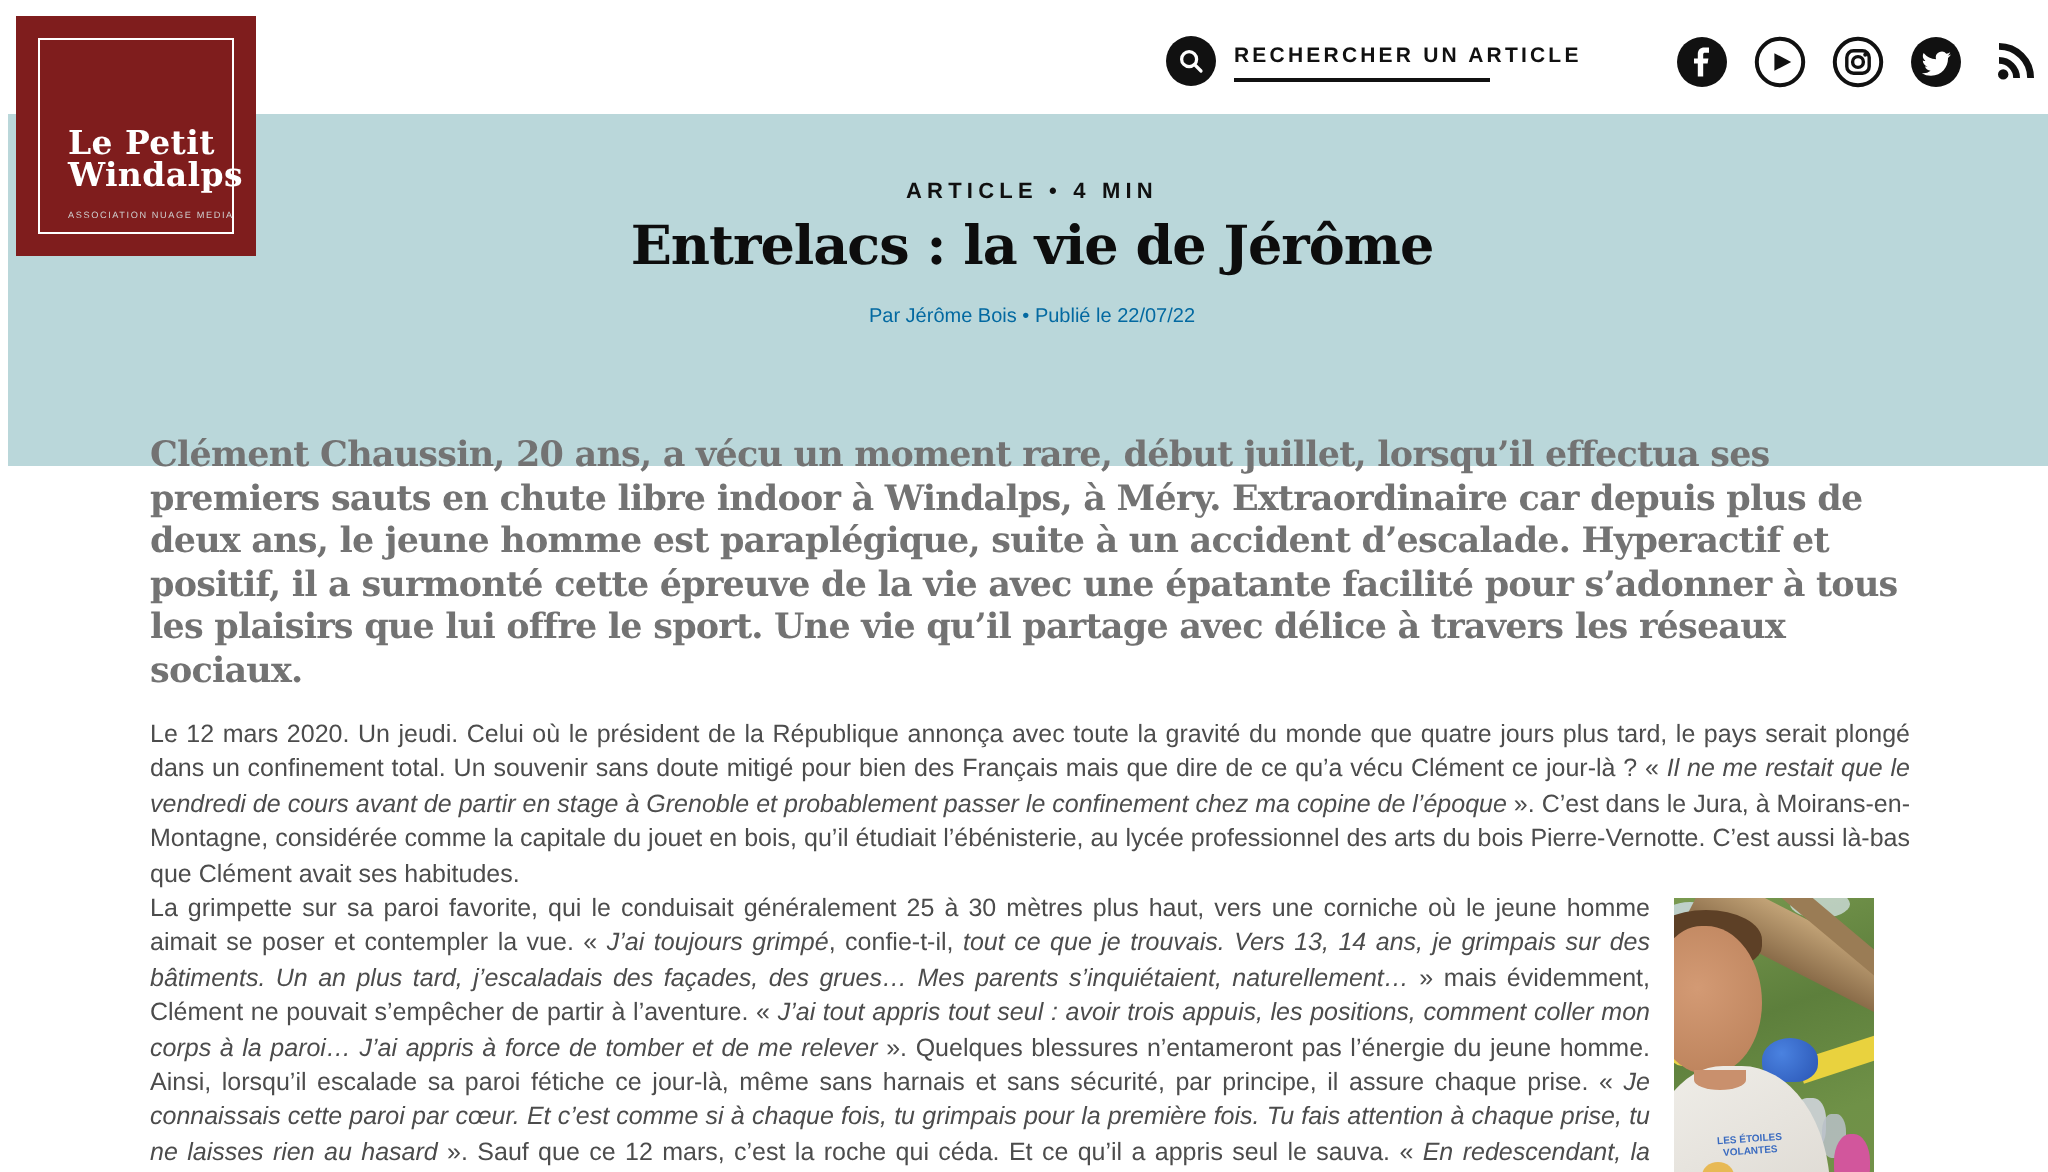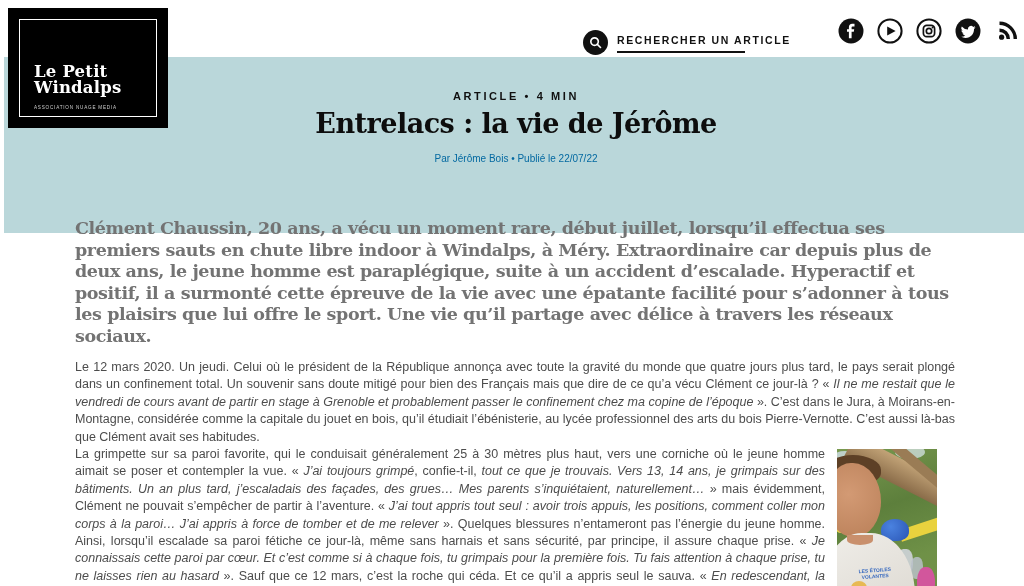--- a/index.html
+++ b/index.html
@@ -1,36 +1,36 @@
 <!DOCTYPE html>
 <html lang="fr"><head>
 <meta charset="utf-8">
 <style>
   html,body{margin:0;padding:0;}
   body{font-family:"Liberation Sans",sans-serif;background:#ffffff;}
   .page{position:relative;width:1024px;height:586px;overflow:hidden;background:#fff;}
 
   
   .topbar{position:absolute;top:0;left:0;width:1024px;height:57px;background:#fff;}
-  .search{position:absolute;left:583px;top:18px;display:flex;align-items:flex-start;cursor:pointer;margin-top:12px;}
+  .search{position:absolute;left:583px;top:18px;display:flex;align-items:flex-start;cursor:pointer;}
   .search-circle{width:25px;height:25px;border-radius:50%;background:#111;display:flex;align-items:center;justify-content:center;flex:0 0 auto;}
   .search-textwrap{margin-left:9px;padding-top:4px;}
   .search-label{font-size:10.5px;font-weight:bold;letter-spacing:1.6px;color:#111;white-space:nowrap;}
   .search-underline{margin-top:5px;width:128px;height:2px;background:#111;}
   .socials{position:absolute;right:4px;top:18px;display:flex;gap:13px;align-items:center;}
   .social{width:26px;height:26px;display:block;cursor:pointer;}
 
   
   .band{position:absolute;top:57px;left:4px;width:1024px;height:176px;background:#bad7da;text-align:center;}
   .kicker{padding-top:33px;font-size:11px;font-weight:bold;letter-spacing:2.6px;color:#101010;}
   .title{margin:6px 0 0 0;font-family:"DejaVu Serif","Liberation Serif",serif;font-weight:700;font-size:27px;letter-spacing:-0.5px;color:#0d0d0d;}
   .byline{margin-top:14px;font-size:10px;color:#0369a1;}
 
   
-  .logo{position:absolute;left:8px;top:8px;width:120px;height:120px;background:#000000;z-index:3;cursor:pointer;padding-left:40px;}
+  .logo{position:absolute;left:8px;top:8px;width:120px;height:120px;background:#7f1d1d;z-index:3;cursor:pointer;}
   .logo-frame{position:absolute;inset:11px;border:1.5px solid #fff;}
   .logo-textblock{position:absolute;left:26px;top:56px;color:#fff;text-align:left;}
   .logo-main{font-family:"DejaVu Serif","Liberation Serif",serif;font-weight:700;font-size:16.5px;line-height:16px;letter-spacing:0.2px;}
   .logo-sub{margin-top:9px;font-size:4.6px;letter-spacing:0.8px;color:#cfcfcf;}
 
   
   .content{position:absolute;left:75px;top:218px;width:880px;}
   .intro{margin:0 0 12px 0;font-family:"DejaVu Serif","Liberation Serif",serif;font-weight:700;font-size:17.5px;line-height:21.5px;letter-spacing:-0.4px;color:#737373;}
   .bodytext{font-size:12.5px;line-height:17.4px;color:#4c4c4c;text-align:justify;}
   .bodytext p{margin:0;}

